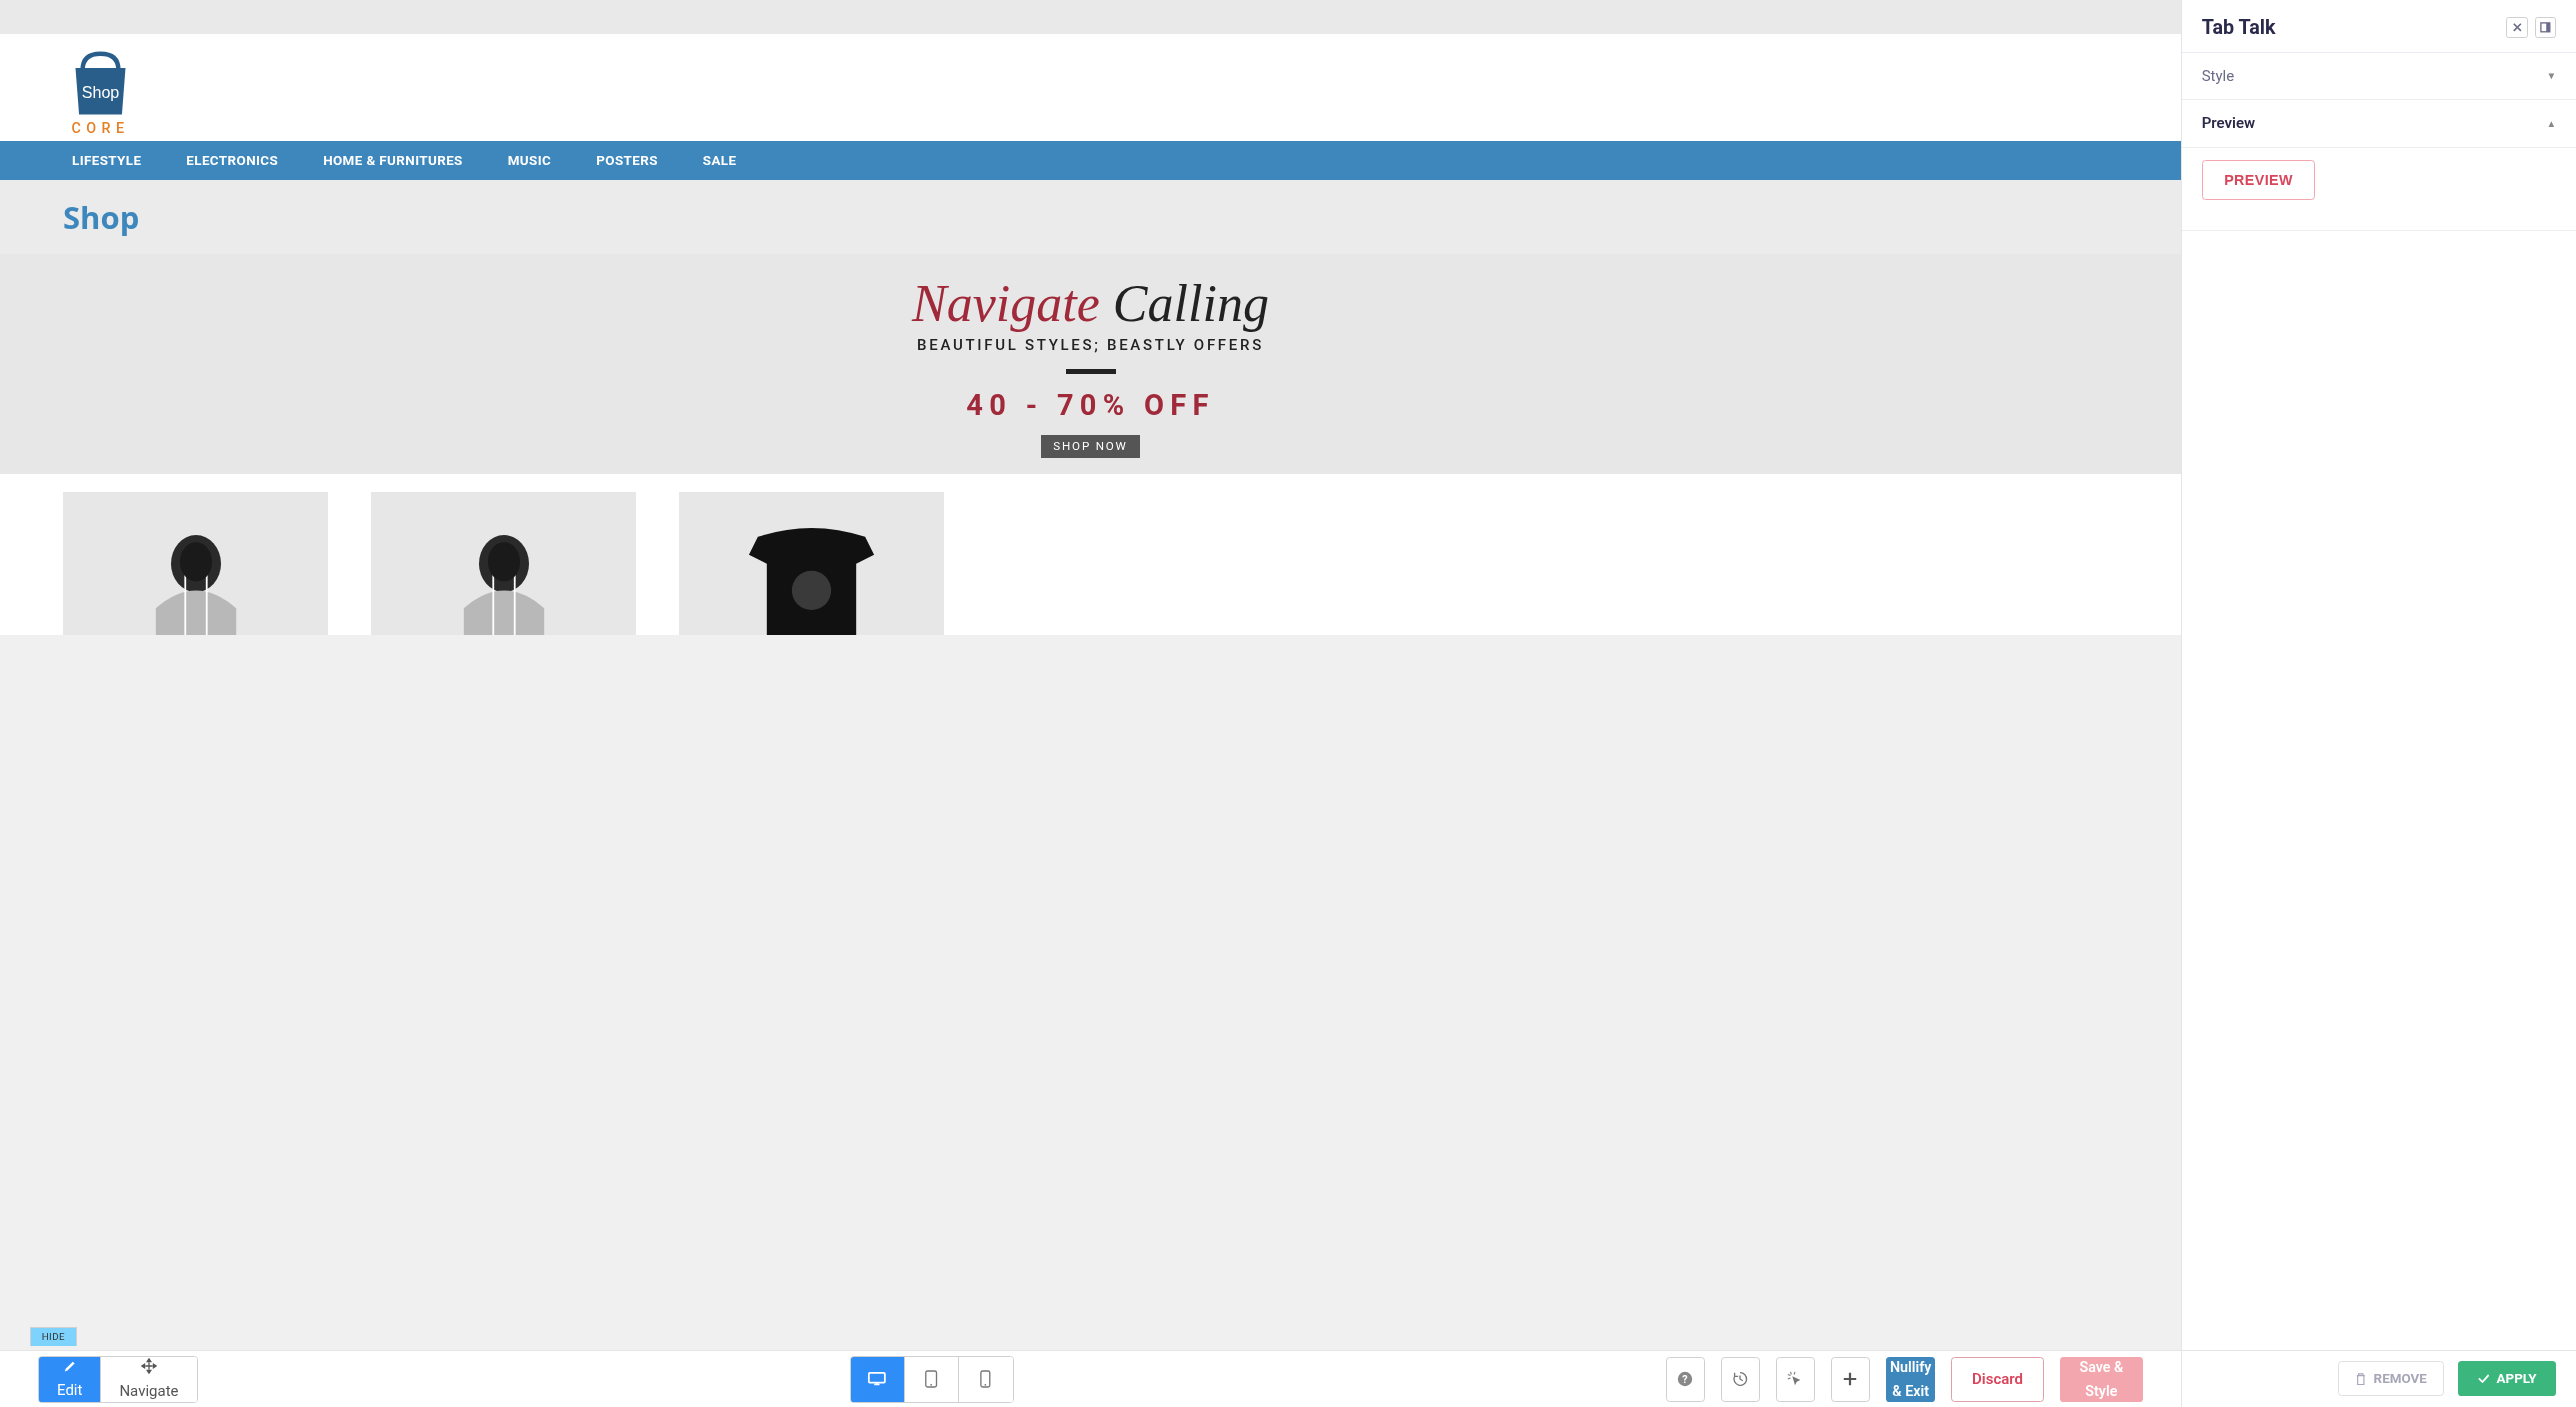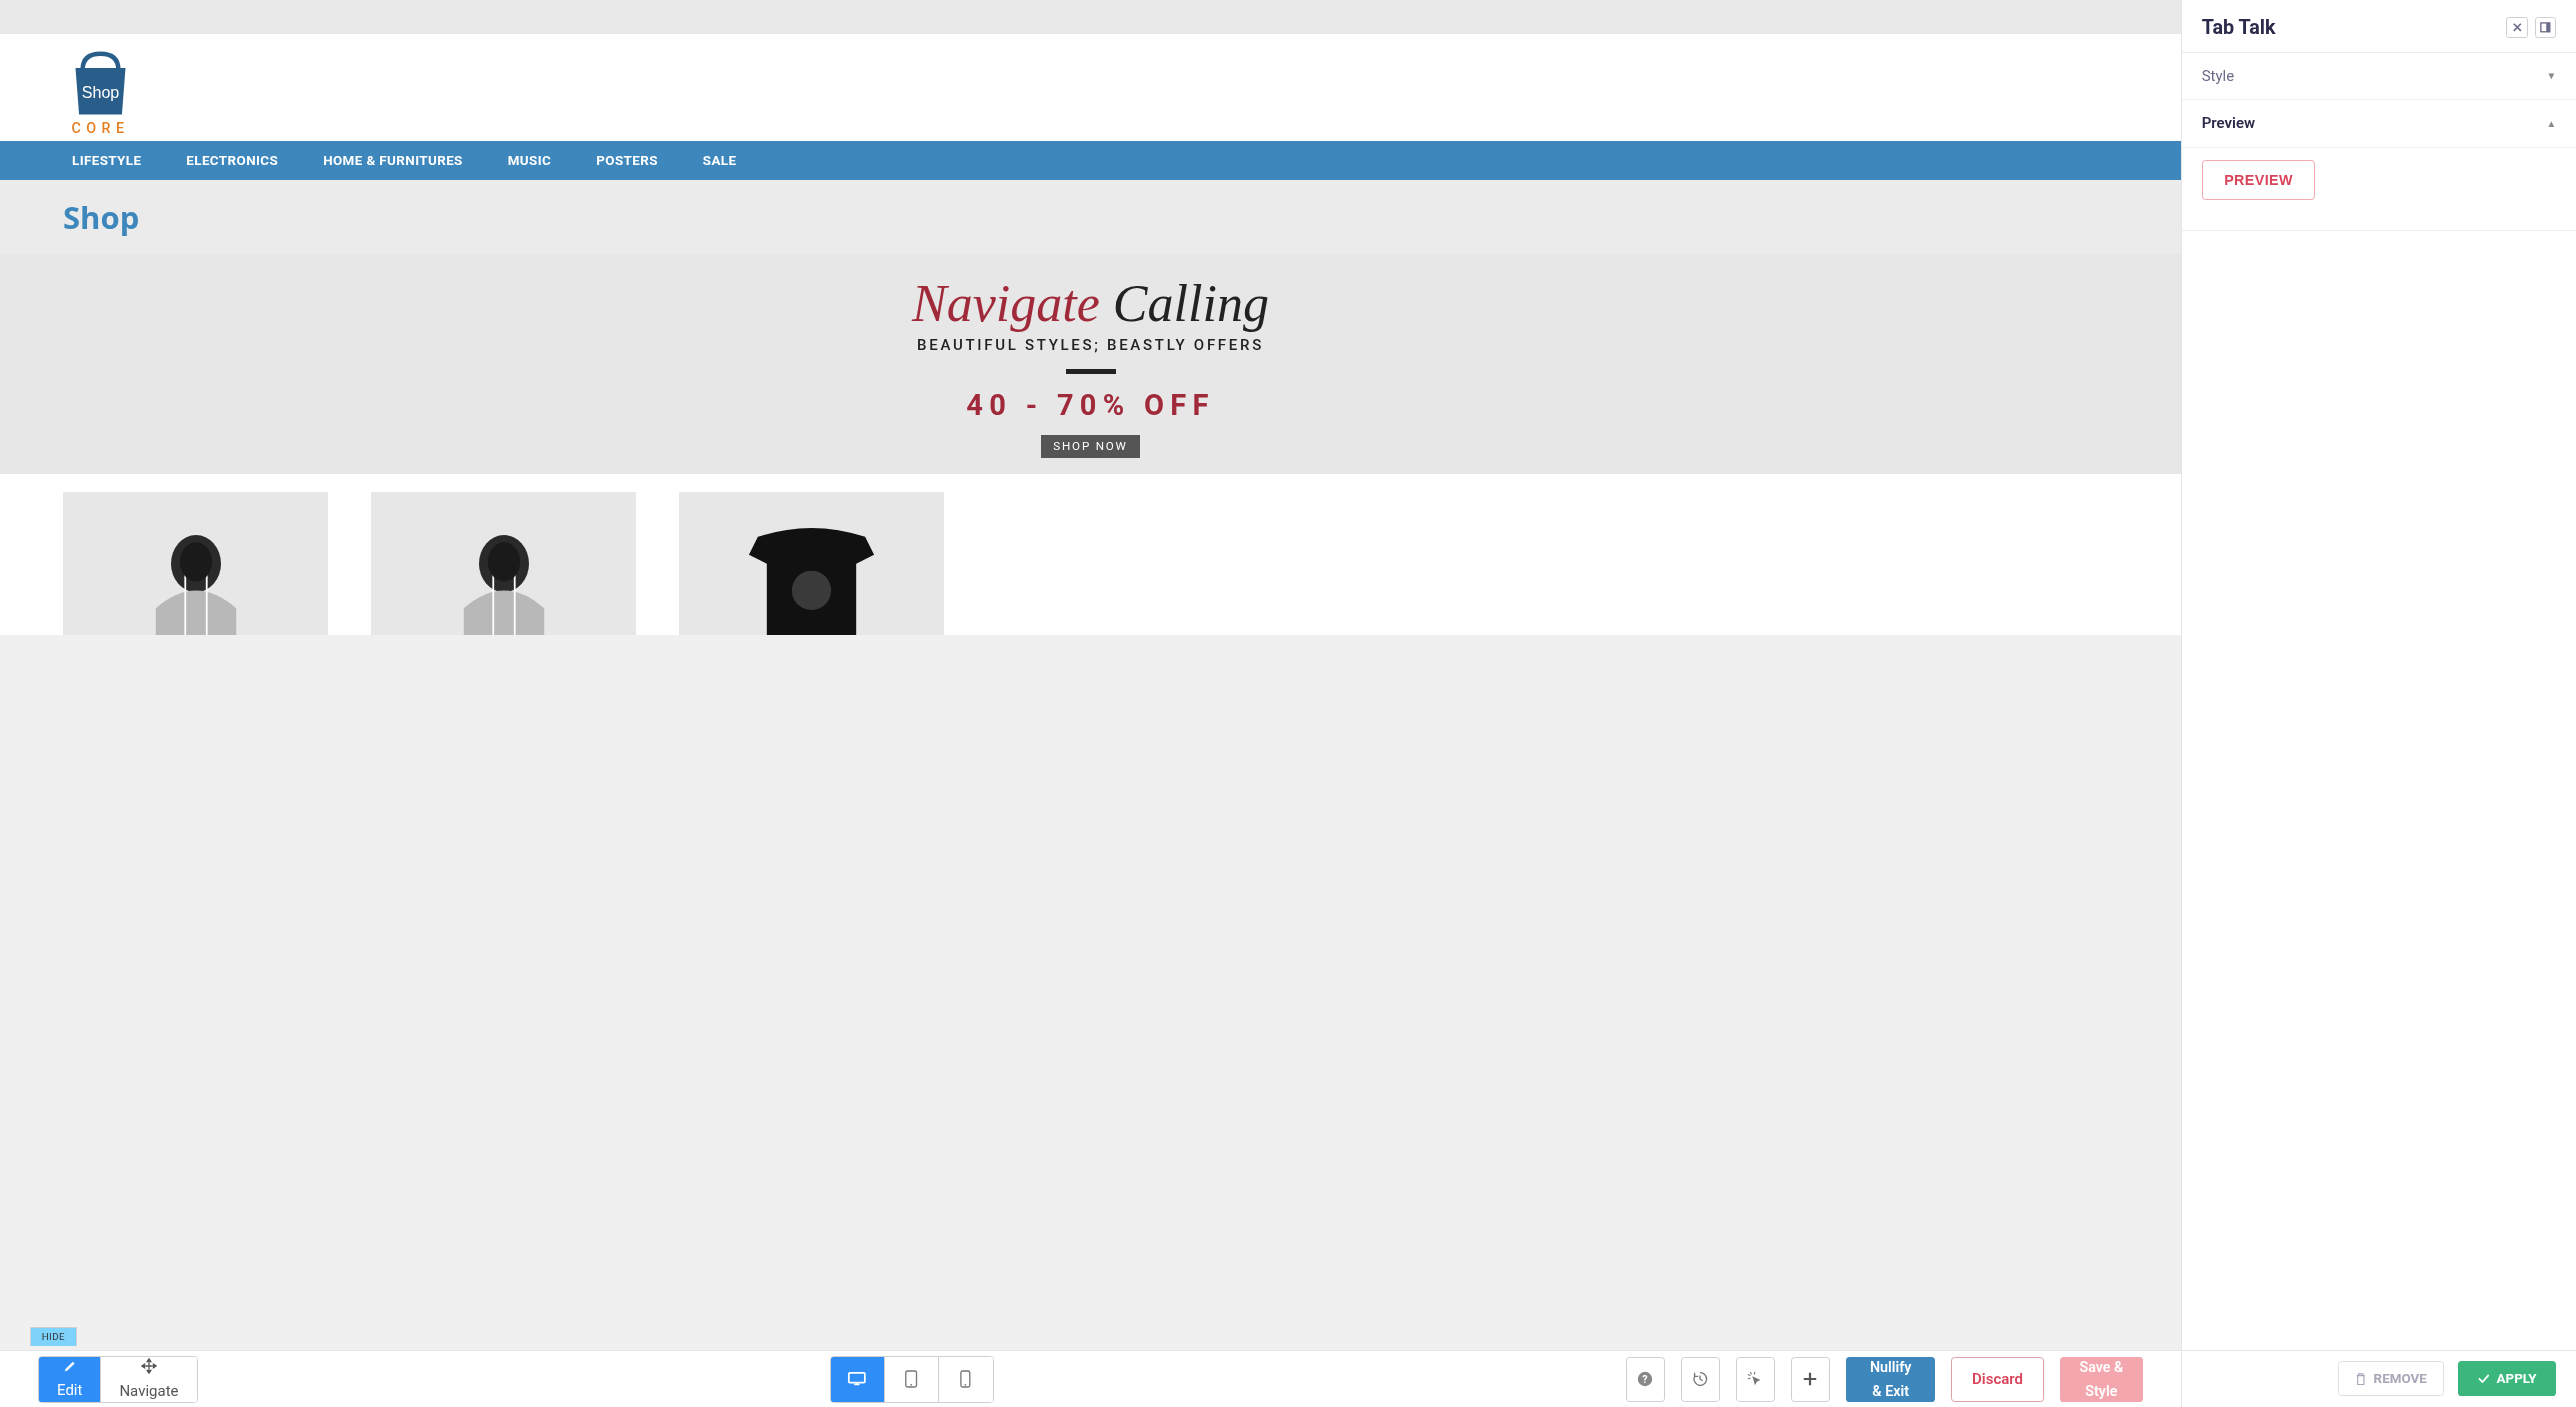--- a/index.html
+++ b/index.html
@@ -30,21 +30,21 @@
 .product-card svg { margin-top: 18px; }
 .hide-tab { position: absolute; left: 30px; bottom: 61px; background: #7dd3fc; border: 0.9px solid #d0d0d0; border-bottom: none; font-size: 9.8px; letter-spacing: 0.4px; padding: 3.6px 10.7px; color: #333; cursor: pointer; z-index: 5; }
 .bottom-bar { height: 57px; background: #fff; border-top: 0.9px solid #e5e5e5; display: flex; align-items: center; padding: 0 38px; gap: 16px; }
 .btn-group { display: flex; border: 0.9px solid #d0d0d0; border-radius: 3.6px; overflow: hidden; }
 .btn-group > * { border-right: 0.9px solid #d0d0d0; }
 .btn-group > *:last-child { border-right: none; }
 .btn { display: flex; align-items: center; justify-content: center; gap: 7.2px; padding: 0 18px; height: 45px; font-size: 15px; cursor: pointer; background: #fff; color: #555; flex-direction: column; }
 .btn.primary { background: #2e8df7; color: #fff; }
 .btn.icon-only { width: 54px; padding: 0; }
 .btn.solo { border: 0.9px solid #d0d0d0; border-radius: 3.6px; width: 39px; height: 45px; }
-.btn.nullify { background: #3d87bc; color: #fff; border-radius: 3.6px; padding: 0 24px; flex-direction: column; line-height: 1.15; height: 45px; font-size: 14.3px; font-weight: 600; }
+.btn.nullify { background: #3d87bc; color: #fff; border-radius: 3.6px; padding: 0 4px; flex-direction: column; line-height: 1.15; height: 45px; font-size: 14.3px; font-weight: 600; }
 .btn.discard { border: 0.9px solid #e0a0a8; color: #d9455a; border-radius: 3.6px; font-weight: 600; height: 45px; padding: 0 19.7px; }
 .btn.saveexit { background: #f3a6ad; color: #fff; border-radius: 3.6px; flex-direction: column; font-weight: 600; line-height: 1.15; height: 45px; padding: 0 19.7px; font-size: 14.3px; }
 .spacer { flex: 1; }
 .side-panel { width: 395px; background: #fff; border-left: 0.9px solid #e5e5e5; display: flex; flex-direction: column; }
 .panel-header { padding: 16px 19.7px 12.5px; display: flex; align-items: center; border-bottom: 1.8px solid #eceaf2; }
 .panel-title { font-size: 19.7px; font-weight: 700; color: #2a2a4a; flex: 1; }
 .panel-ctrl { width: 21.5px; height: 21.5px; border: 0.9px solid #d0d0d0; border-radius: 2.7px; display: flex; align-items: center; justify-content: center; margin-left: 7.2px; cursor: pointer; color: #6b6b8a; font-size: 11.6px; }
 .section-row { padding: 14.3px 19.7px; border-bottom: 0.9px solid #eee; display: flex; align-items: center; color: #6b6b8a; font-size: 15px; cursor: pointer; }
 .section-row.expanded { color: #2a2a4a; font-weight: 600; }
 .section-row .chev { margin-left: auto; font-size: 9.8px; color: #888; }

